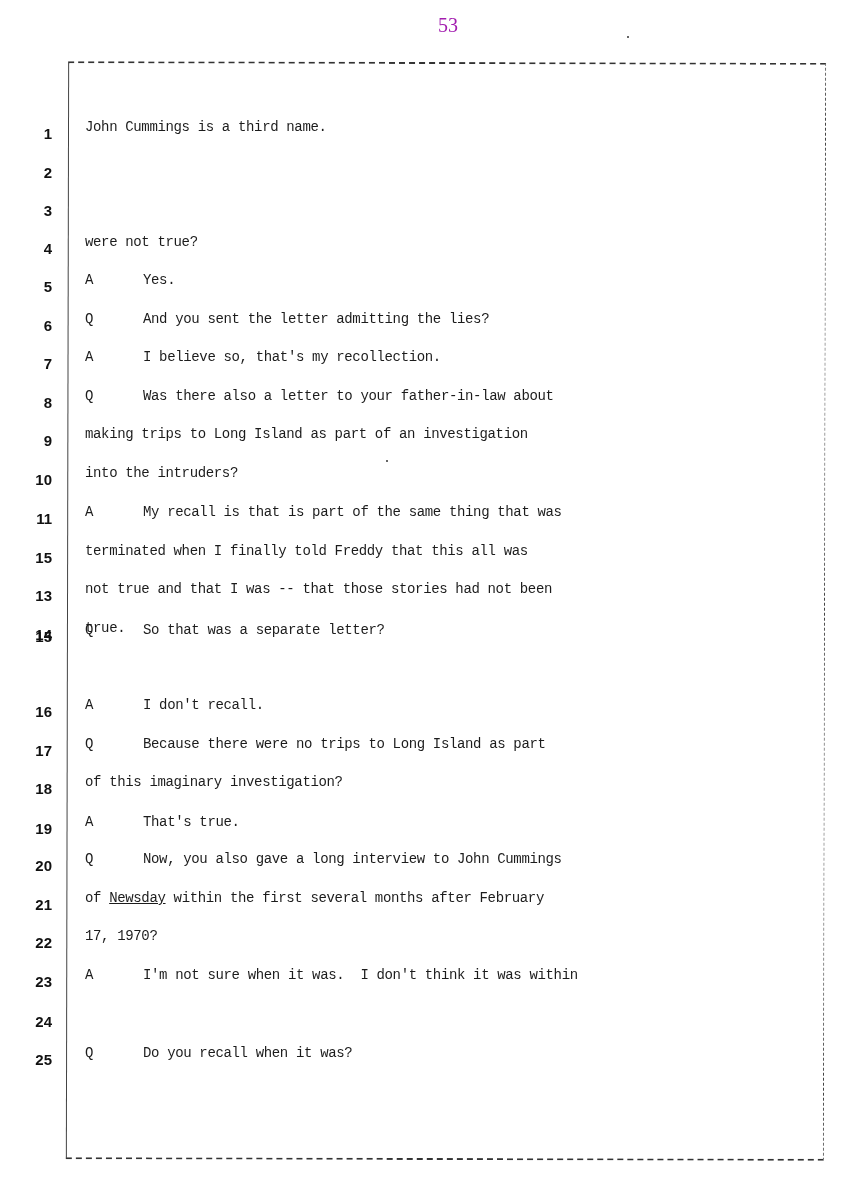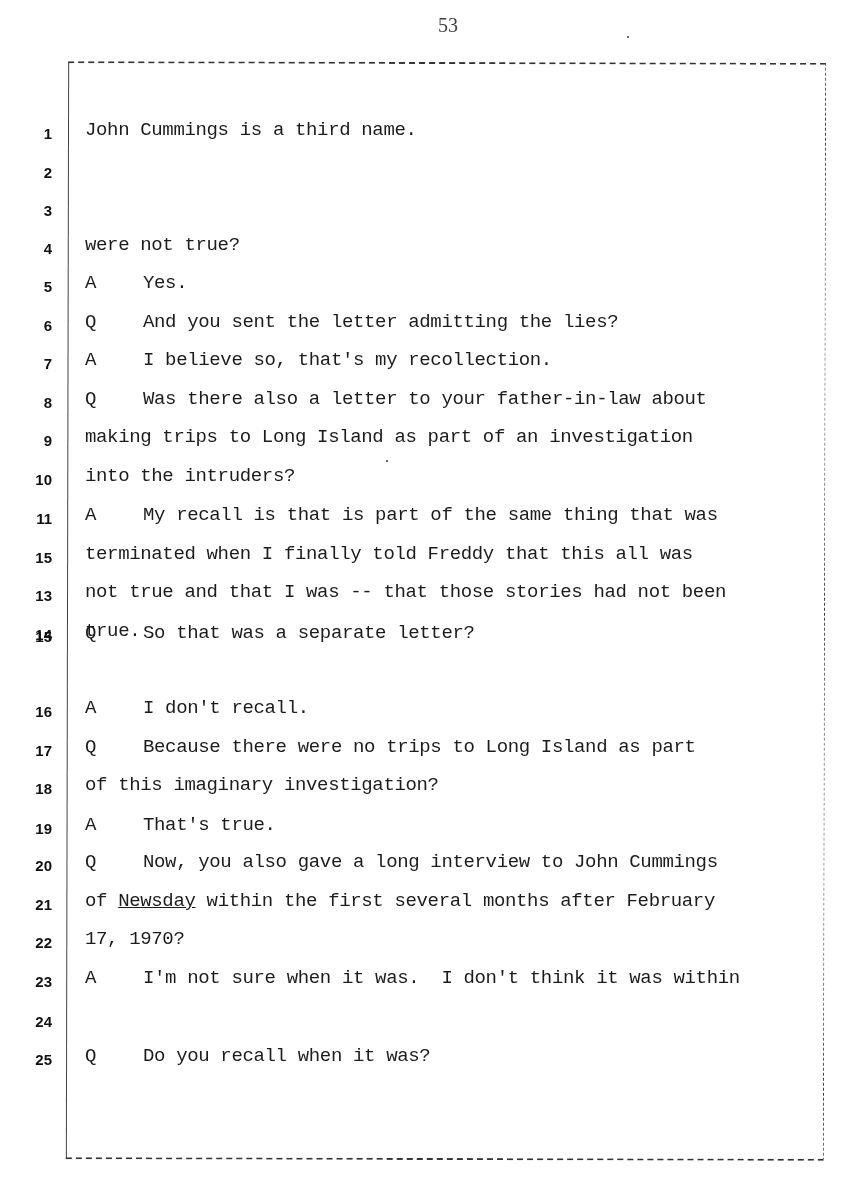--- a/index.html
+++ b/index.html
@@ -14,21 +14,21 @@
       overflow: hidden;
       font-family: "Liberation Mono", "DejaVu Sans Mono", monospace;
       color: #1a1a1a;
     }
     .page-number {
       position: absolute;
       left: 438px;
       top: 14px;
       font-size: 20px;
       font-family: "Liberation Serif", "DejaVu Serif", serif;
-      color: #404040;
+      color: #a21caf;
     }
     .speck {
       position: absolute;
       width: 2px;
       height: 2px;
       background: #333;
       border-radius: 50%;
     }
     .frame {
       position: absolute;
@@ -57,21 +57,21 @@
       font-family: "Liberation Sans", "DejaVu Sans", sans-serif;
       font-weight: bold;
       font-size: 15px;
       color: #111;
       top: 8px;
     }
     .line-text {
       position: absolute;
       left: 85px;
       top: 2px;
-      font-size: 19px;
+      font-size: 14px;
       white-space: pre;
       color: #1c1c1c;
       letter-spacing: -0.35px;
     }
     .speaker {
       display: inline-block;
       width: 58px;
     }
     .underline {
       text-decoration: underline;

